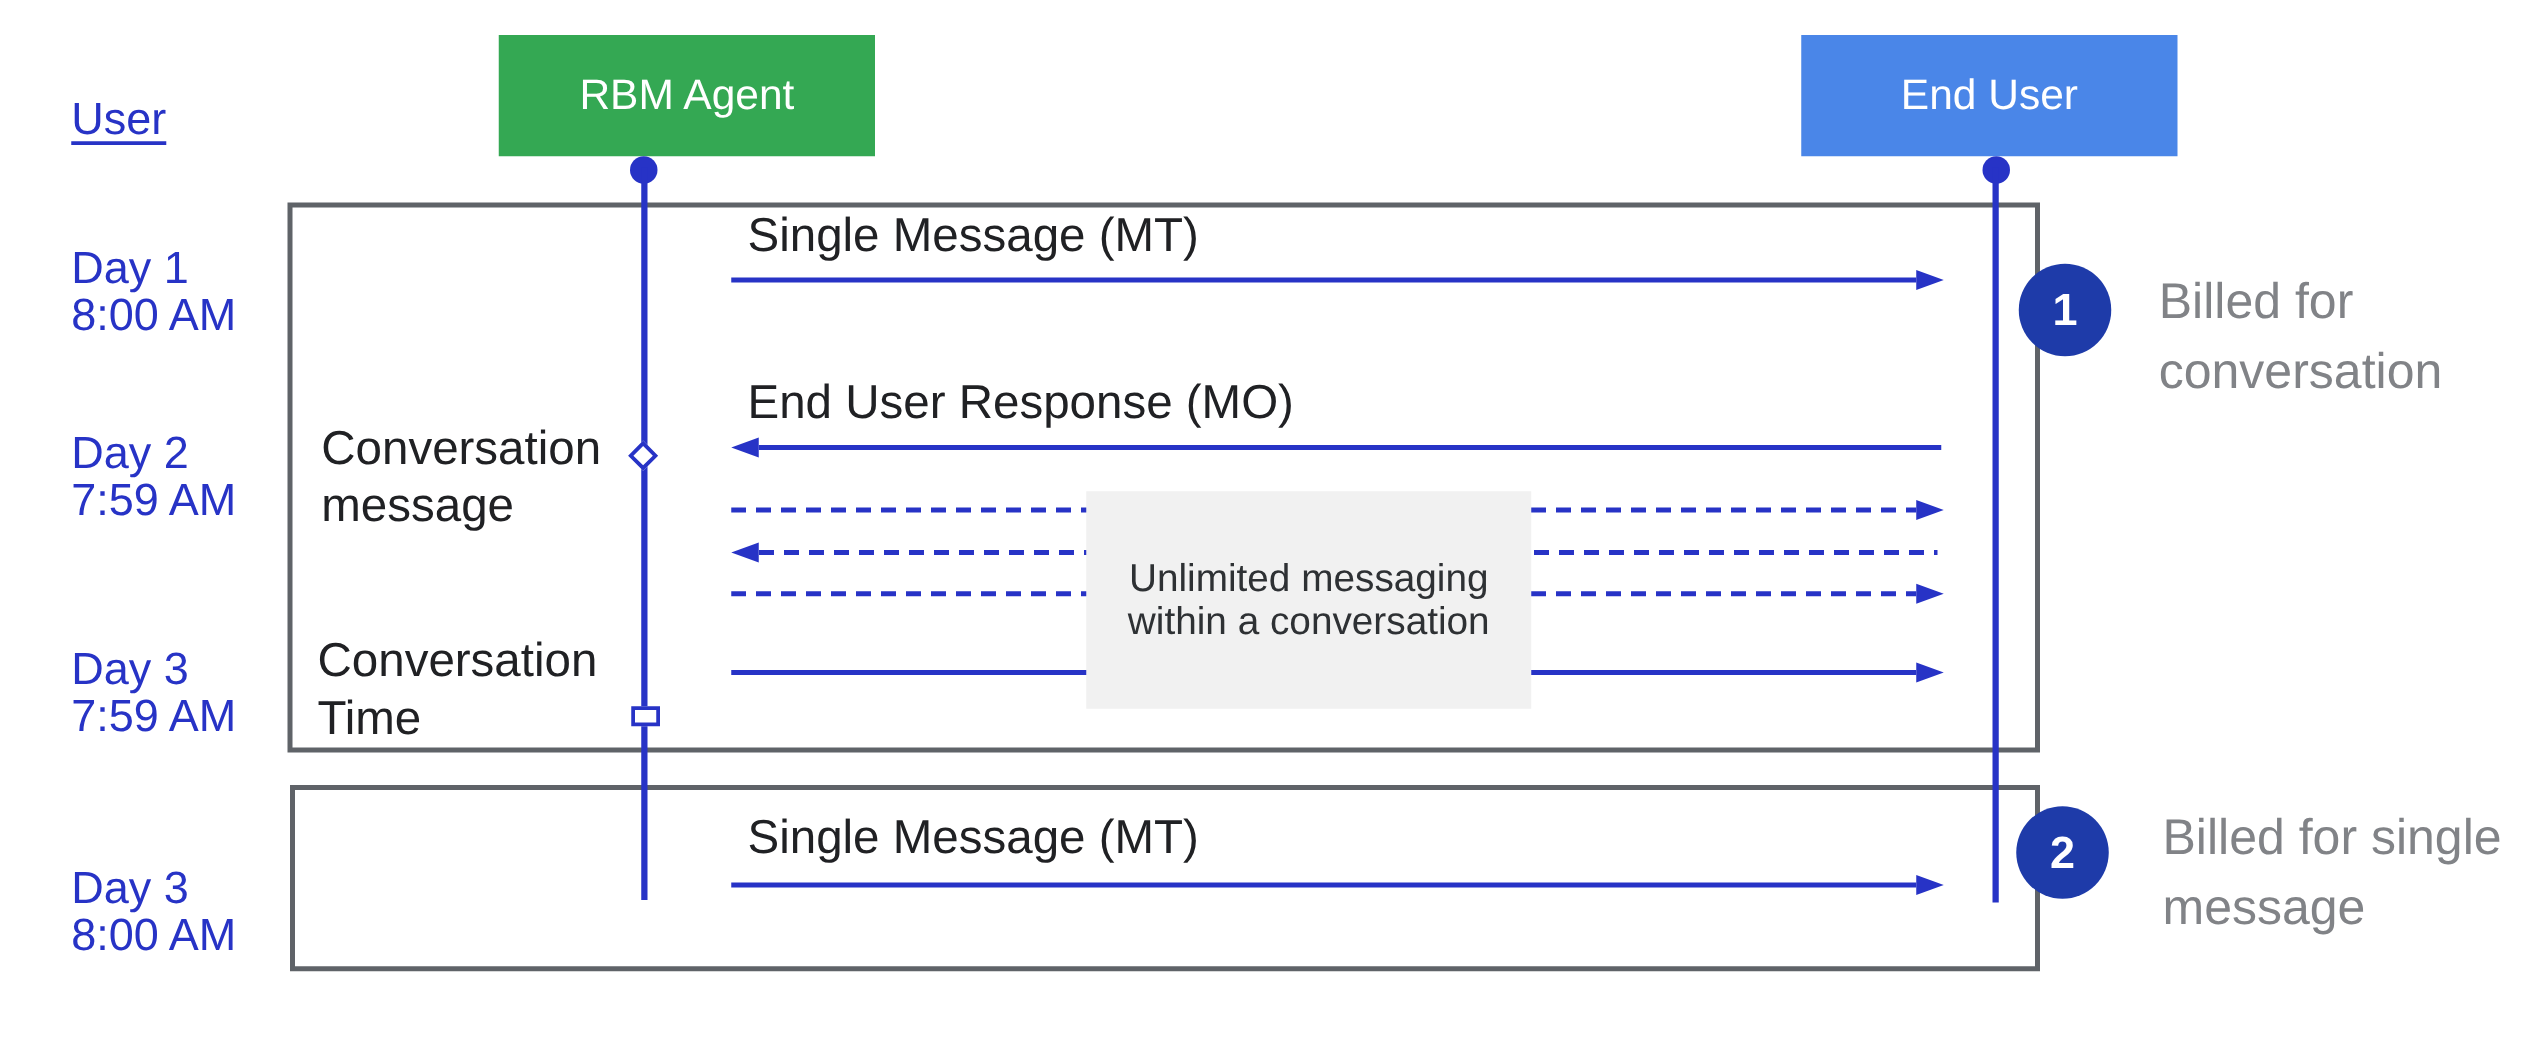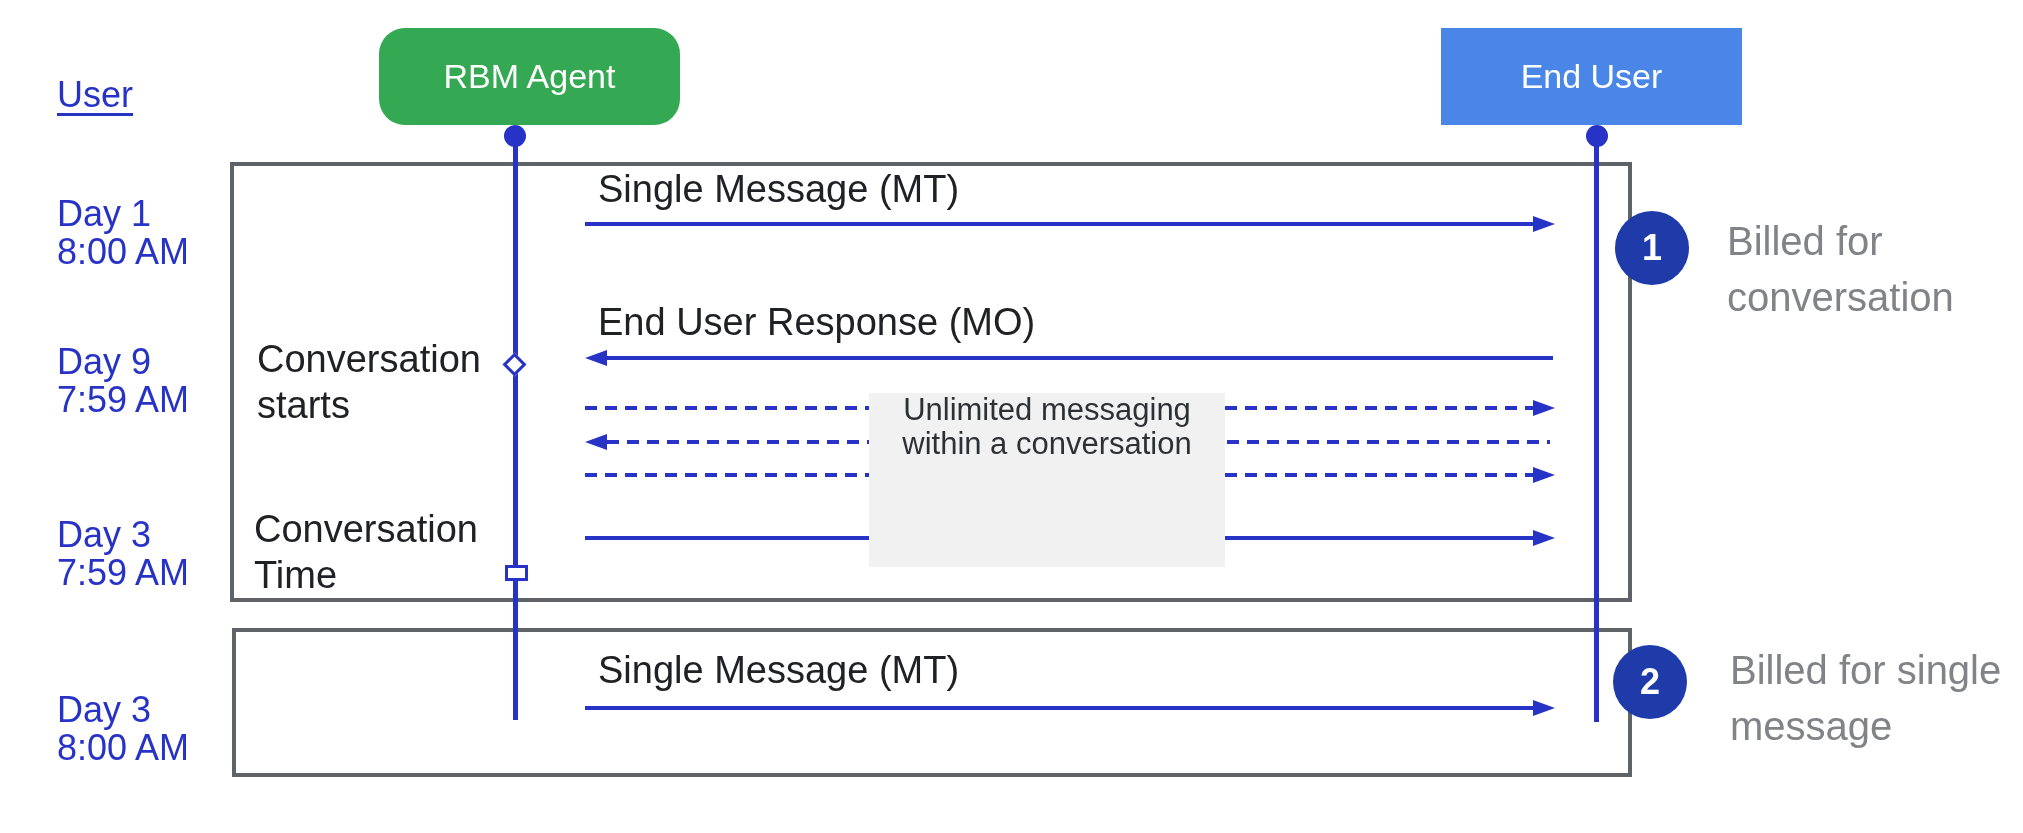--- a/index.html
+++ b/index.html
@@ -17,21 +17,21 @@
   }
   html,body{margin:0;padding:0;background:var(--page-bg);}
   .canvas{
     position:relative;width:2023px;height:833px;background:var(--page-bg);
     font-family:"Liberation Sans",sans-serif;overflow:hidden;
   }
   .abs{position:absolute;}
   
   .actor{width:301px;height:97px;display:flex;align-items:center;justify-content:center;z-index:2;}
   .actor span{color:#fff;font-size:34px;}
-  .actor-rbm{left:379px;top:28px;background:var(--agent-green);border-radius:26px;}
+  .actor-rbm{left:399px;top:28px;background:var(--agent-green);}
   .actor-user{left:1441px;top:28px;background:var(--user-blue);}
   
   .time-label{left:57px;top:75px;font-size:36px;line-height:40px;color:var(--time-blue);
     text-decoration:underline;text-decoration-thickness:3px;text-underline-offset:6px;}
   .daytime{left:57px;width:170px;font-size:36px;line-height:38px;color:var(--time-blue);z-index:2;}
   
   .frame{border:4px solid var(--frame-gray);box-sizing:border-box;background:transparent;z-index:1;}
   .frame1{left:230px;top:162px;width:1402px;height:440px;}
   .frame2{left:232px;top:628px;width:1400px;height:149px;}
   
@@ -46,21 +46,21 @@
   .arrow.solid{background:var(--line-blue);}
   .arrow.dashed{background:repeating-linear-gradient(90deg,var(--line-blue) 0 12px,transparent 12px 20px);}
   .head{position:absolute;width:0;height:0;border-top:8px solid transparent;border-bottom:8px solid transparent;top:-6px;}
   .head-r{right:-22px;border-left:22px solid var(--line-blue);}
   .head-l{left:-22px;border-right:22px solid var(--line-blue);}
   
   .msg-label{font-size:38px;line-height:46px;color:var(--label-dark);white-space:nowrap;z-index:5;}
   .side-label{font-size:38px;line-height:46px;color:var(--label-dark);z-index:5;}
   
   .note{left:869px;top:393px;width:356px;height:174px;background:var(--note-bg);z-index:4;
-    display:flex;justify-content:center;}
+    display:flex;align-items:center;justify-content:center;}
   .note span{display:block;width:330px;text-align:center;font-size:31px;line-height:34px;color:var(--note-text);}
   
   .diamond{left:506px;top:356px;width:11px;height:11px;background:#fff;border:3px solid var(--line-blue);
     transform:rotate(45deg);z-index:5;}
   .sqmark{left:505px;top:565px;width:17px;height:10px;background:#fff;border:3px solid var(--line-blue);z-index:5;}
   
   .badge{width:74px;height:74px;border-radius:50%;background:var(--badge-navy);z-index:6;
     display:flex;align-items:center;justify-content:center;}
   .badge span{color:#fff;font-size:36px;font-weight:bold;}
   .badge-1{left:1615px;top:211px;}
@@ -89,33 +89,33 @@
   <div class="abs lifeline lifeline-user"></div>
 
   <div class="abs frame frame1"></div>
   <div class="abs frame frame2"></div>
 
   <div class="abs daytime" style="top:195px">
     <div>Day 1</div>
     <div>8:00 AM</div>
   </div>
   <div class="abs daytime" style="top:343px">
-    <div>Day 9</div>
+    <div>Day 2</div>
     <div>7:59 AM</div>
   </div>
   <div class="abs daytime" style="top:516px">
     <div>Day 3</div>
     <div>7:59 AM</div>
   </div>
   <div class="abs daytime" style="top:691px">
     <div>Day 3</div>
     <div>8:00 AM</div>
   </div>
 
-  <div class="abs side-label" style="left:257px;top:336px;width:245px">Conversation starts</div>
+  <div class="abs side-label" style="left:257px;top:336px;width:245px">Conversation message</div>
   <div class="abs side-label" style="left:254px;top:506px;width:245px">Conversation Time</div>
 
   <div class="abs msg-label" style="left:598px;top:166px">Single Message (MT)</div>
   <div class="abs arrow solid" style="left:585px;top:222px;width:948px">
       <span class="head head-r"></span>
     </div>
 
   <div class="abs msg-label" style="left:598px;top:299px">End User Response (MO)</div>
   <div class="abs arrow solid" style="left:607px;top:356px;width:946px">
       <span class="head head-l"></span>

